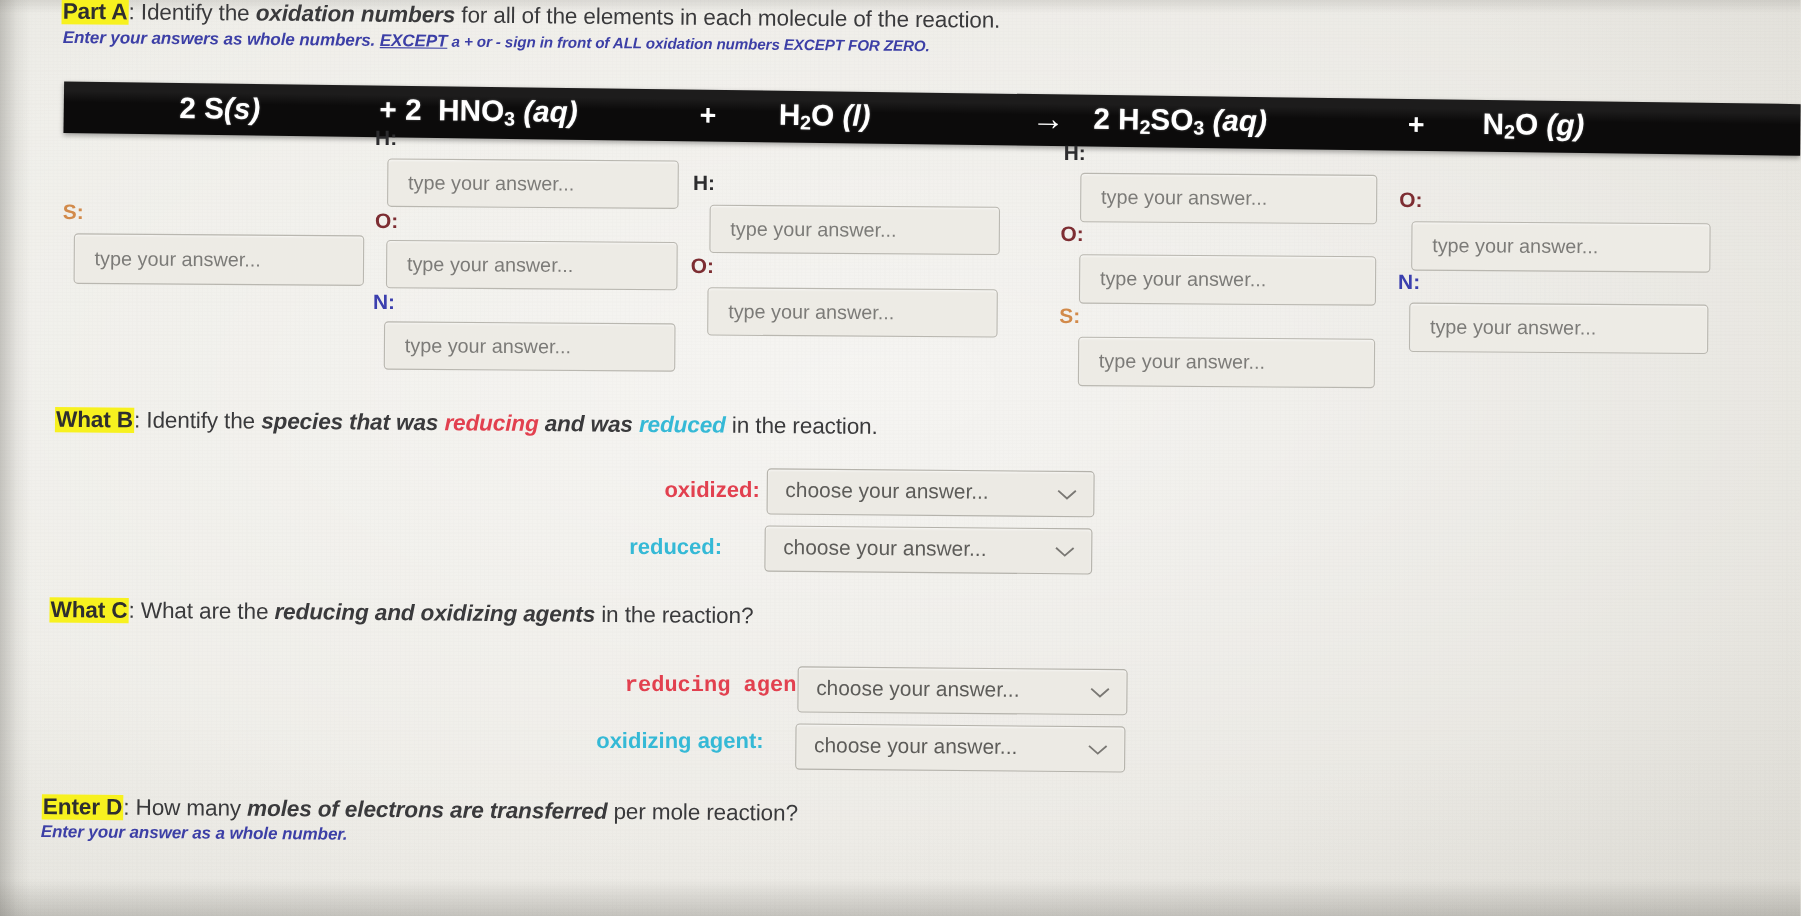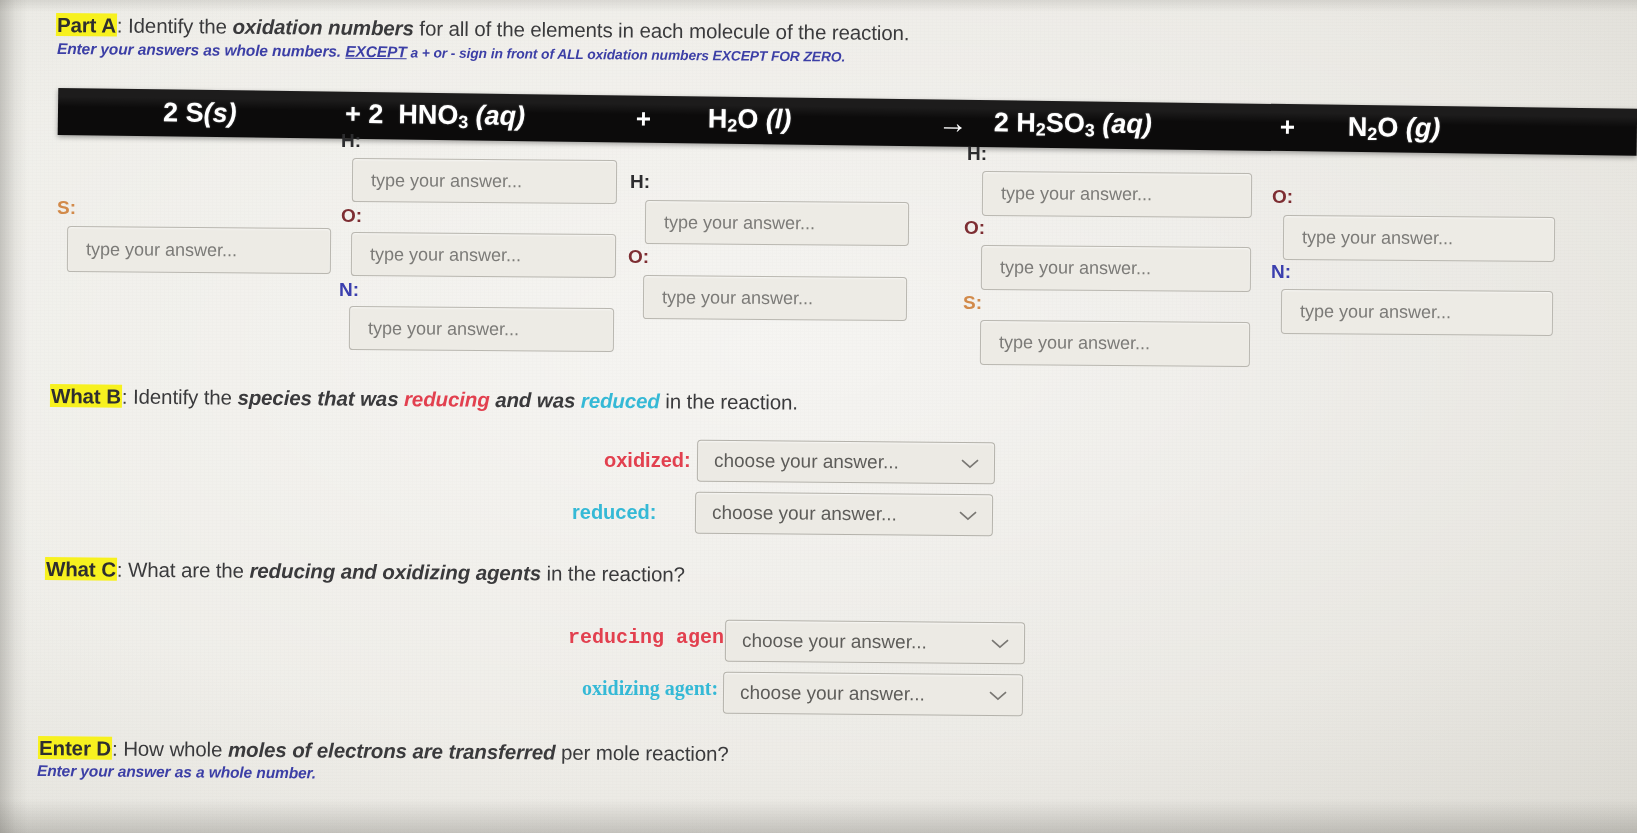--- a/index.html
+++ b/index.html
@@ -42,21 +42,21 @@
     position: absolute; left: 0; bottom: 0; width: 1637px; height: 34px;
     background: linear-gradient(0deg, rgba(108,106,100,.30) 0%, rgba(0,0,0,0) 100%);
     pointer-events: none;
   }
   #top-edge {
     position: absolute; left: 0; top: 0; width: 1637px; height: 12px;
     background: linear-gradient(180deg, rgba(120,118,112,.18) 0%, rgba(0,0,0,0) 100%);
     pointer-events: none;
   }
 
-  .layer { position: absolute; inset: 0; margin-top: 14px; }
+  .layer { position: absolute; inset: 0; }
 
   
   .part-line {
     position: absolute;
     font-family: "Liberation Sans", sans-serif;
     font-size: 20.5px;
     color: #3a3a3c;
     white-space: nowrap;
     letter-spacing: -.12px;
   }
@@ -295,30 +295,30 @@
     <div class="dd-label dd-red" style="left:568px; top:612px;font-family:Liberation Mono, monospace;">reducing agent:</div>
     <div class="dd-box" style="left:725px; top:607px; width:300px; height:42px; transform:rotate(0.5deg);">
       <span>choose your answer...</span>
       <span class="chev">
         <svg viewBox="0 0 20 13" width="20" height="13">
             <path d="M2 3 L10 10 L18 3" fill="none" stroke="#55534f" stroke-width="1.7"></path>
           </svg>
       </span>
     </div>
 
-    <div class="dd-label dd-cyan" style="left:582px; top:663px;font-family:Liberation Serif, serif;">oxidizing agent:</div>
+    <div class="dd-label dd-cyan" style="left:542px; top:663px;">oxidizing agent:</div>
     <div class="dd-box" style="left:723px; top:659px; width:300px; height:42px; transform:rotate(0.5deg);">
       <span>choose your answer...</span>
       <span class="chev">
         <svg viewBox="0 0 20 13" width="20" height="13">
             <path d="M2 3 L10 10 L18 3" fill="none" stroke="#55534f" stroke-width="1.7"></path>
           </svg>
       </span>
     </div>
 
     <div class="part-line" style="left:38px; top:722px; transform:rotate(0.5deg); transform-origin:left center;">
-      <span class="part-tag">Enter D</span><span>:</span><span> How whole </span><em>moles of electrons are transferred</em><span> per mole reaction?</span>
+      <span class="part-tag">Enter D</span><span>:</span><span> How many </span><em>moles of electrons are transferred</em><span> per mole reaction?</span>
     </div>
 
     <div class="subnote" style="left:37px; top:748px; transform:rotate(0.5deg); transform-origin:left center;">Enter your answer as a whole number.</div>
 
   </div>
 </div>
 
 </body></html>

